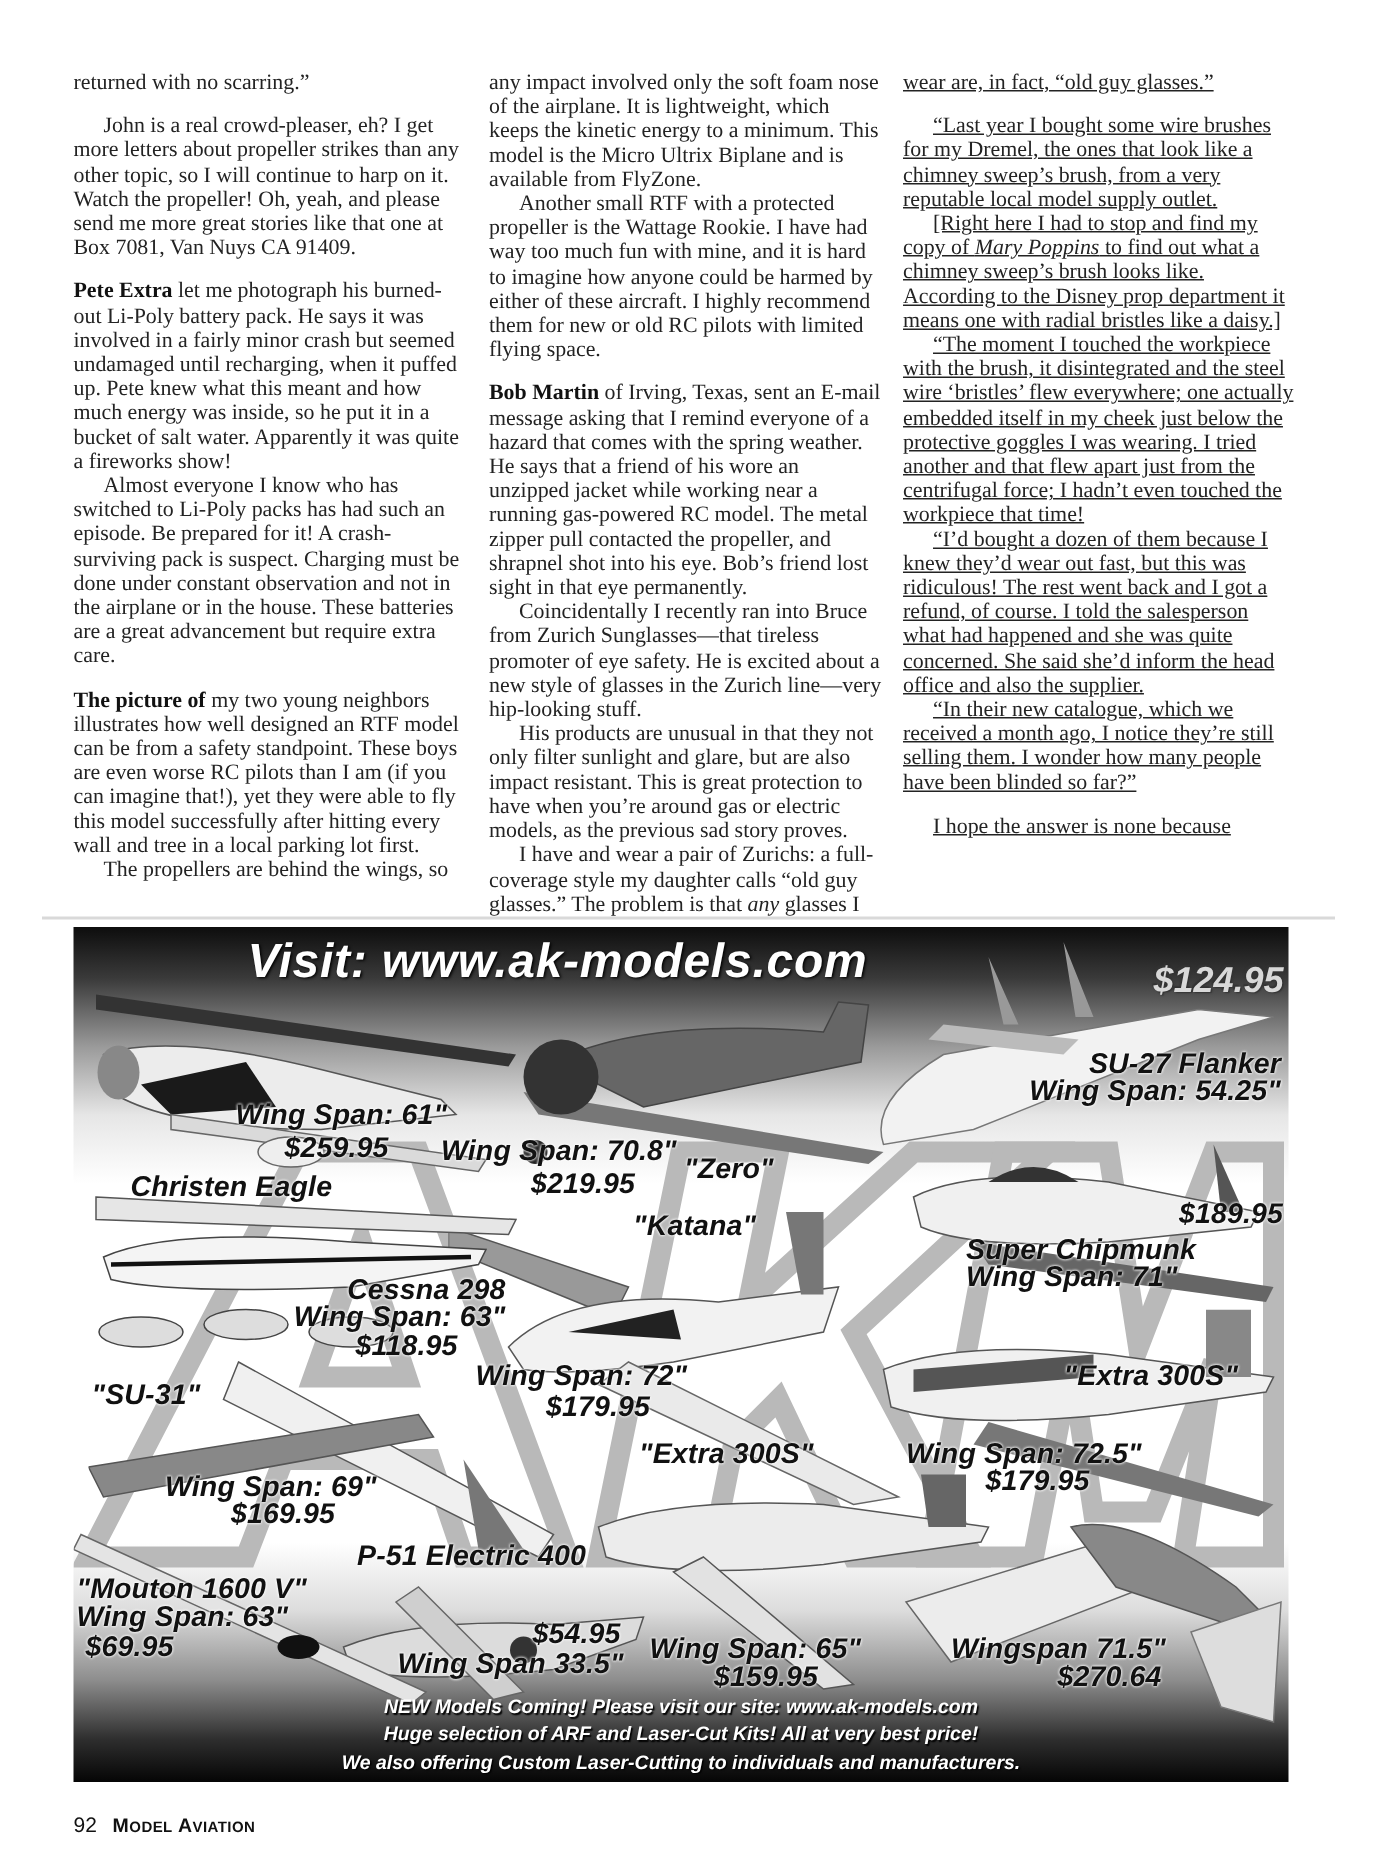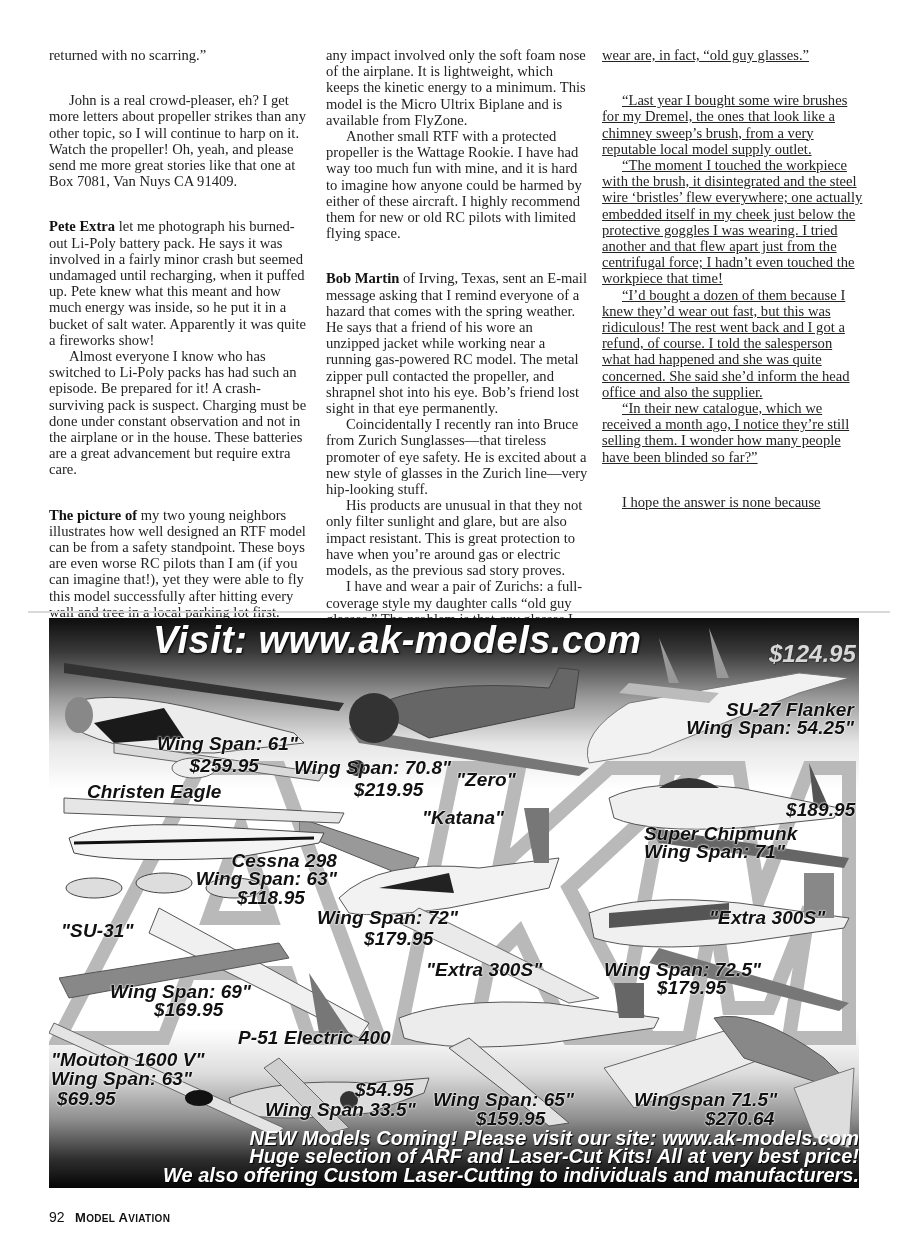--- a/index.html
+++ b/index.html
@@ -7,39 +7,39 @@
   .col {
     position: absolute; top: 47px; width: 262px;
     font-family: "Liberation Serif", "DejaVu Serif", serif;
     font-size: 14.6px; line-height: 16.2px; color: #232323;
   }
   #col1 { left: 49px; }
   #col2 { left: 326px; }
   #col3 { left: 602px; text-decoration: underline; }
   .col p { margin: 0; }
   .col p.indent { text-indent: 20px; }
-  .col p.gap { margin-top: 29px; }
+  .col p.gap { margin-top: 13px; }
   .col b { color: #111; }
   .rule { position: absolute; left: 28px; top: 611px; width: 862px; height: 2px; background: #d9d9d9; }
 
   
   #ad {
     position: absolute; left: 49px; top: 618px; width: 810px; height: 570px;
     overflow: hidden;
     background: linear-gradient(to bottom, #0d0d0d 0%, #3a3a3a 6%, #9a9a9a 14%, #e6e6e6 22%, #ffffff 30%, #ffffff 72%, #dcdcdc 80%, #8e8e8e 88%, #2e2e2e 95%, #050505 100%);
     font-family: "Liberation Sans", "DejaVu Sans", sans-serif;
     font-style: italic; font-weight: bold;
   }
   .ak-bg { position: absolute; left: 0; top: 130px; width: 810px; height: 300px; }
   .plane { position: absolute; }
   .lbl { position: absolute; color: #111; font-size: 19px; line-height: 20px; white-space: nowrap; text-shadow: 0 0 2px #fff, 0 0 2px #fff; letter-spacing: 0.1px; }
   .lbl.r { text-align: right; }
-  .headline { position: absolute; left: 104px; top: 0px; font-size: 38px; line-height: 44px; color: #fff; letter-spacing: 0.5px; text-shadow: 1px 1px 2px #000; }
+  .headline { position: absolute; left: 116px; top: 0px; font-size: 32px; line-height: 44px; color: #fff; letter-spacing: 0.5px; text-shadow: 1px 1px 2px #000; }
   .price-ghost { position: absolute; color: #d8d8d8; font-size: 24px; text-shadow: 1px 1px 1px #333, -1px -1px 1px #333; }
-  .footer-lines { position: absolute; left: 0; width: 810px; bottom: 4px; text-align: right; color: #fff; font-size: 20px; line-height: 18.5px; text-shadow: 1px 1px 1px #000; }
+  .footer-lines { position: absolute; left: 0; width: 810px; bottom: 4px; text-align: center; color: #fff; font-size: 13px; line-height: 18.5px; text-shadow: 1px 1px 1px #000; }
   .footer-lines div { white-space: nowrap; }
 
   #pagefoot { position: absolute; left: 49px; top: 1208px; font-family: "Liberation Sans", "DejaVu Sans", sans-serif; color: #111; }
   #pagefoot .num { font-size: 14px; }
   #pagefoot .mag { font-size: 13px; font-weight: bold; margin-left: 6px; letter-spacing: 0.3px; }
   #pagefoot .mag .sc { font-size: 10px; }
 </style>
 </head>
 <body>
 
@@ -55,20 +55,21 @@
     <p><span>any impact involved only the soft foam nose of the airplane. It is lightweight, which keeps the kinetic energy to a minimum. This model is the Micro Ultrix Biplane and is available from FlyZone.</span></p>
     <p class="indent"><span>Another small RTF with a protected propeller is the Wattage Rookie. I have had way too much fun with mine, and it is hard to imagine how anyone could be harmed by either of these aircraft. I highly recommend them for new or old RC pilots with limited flying space.</span></p>
     <p class="gap"><b>Bob Martin</b><span> of Irving, Texas, sent an E-mail message asking that I remind everyone of a hazard that comes with the spring weather. He says that a friend of his wore an unzipped jacket while working near a running gas-powered RC model. The metal zipper pull contacted the propeller, and shrapnel shot into his eye. Bob’s friend lost sight in that eye permanently.</span></p>
     <p class="indent"><span>Coincidentally I recently ran into Bruce from Zurich Sunglasses—that tireless promoter of eye safety. He is excited about a new style of glasses in the Zurich line—very hip-looking stuff.</span></p>
     <p class="indent"><span>His products are unusual in that they not only filter sunlight and glare, but are also impact resistant. This is great protection to have when you’re around gas or electric models, as the previous sad story proves.</span></p>
     <p class="indent"><span>I have and wear a pair of Zurichs: a full-coverage style my daughter calls “old guy glasses.” The problem is that </span><i>any</i><span> glasses I</span></p>
   </div>
 <div id="col3" class="col">
     <p><span>wear are, in fact, “old guy glasses.”</span></p>
     <p class="gap indent"><span>“Last year I bought some wire brushes for my Dremel, the ones that look like a chimney sweep’s brush, from a very reputable local model supply outlet.</span></p>
+    <p class="indent"><span>[Right here I had to stop and find my copy of </span><i>Mary Poppins</i><span> to find out what a chimney sweep’s brush looks like. According to the Disney prop department it means one with radial bristles like a daisy.]</span></p>
     <p class="indent"><span>“The moment I touched the workpiece with the brush, it disintegrated and the steel wire ‘bristles’ flew everywhere; one actually embedded itself in my cheek just below the protective goggles I was wearing. I tried another and that flew apart just from the centrifugal force; I hadn’t even touched the workpiece that time!</span></p>
     <p class="indent"><span>“I’d bought a dozen of them because I knew they’d wear out fast, but this was ridiculous! The rest went back and I got a refund, of course. I told the salesperson what had happened and she was quite concerned. She said she’d inform the head office and also the supplier.</span></p>
     <p class="indent"><span>“In their new catalogue, which we received a month ago, I notice they’re still selling them. I wonder how many people have been blinded so far?”</span></p>
     <p class="gap indent"><span>I hope the answer is none because</span></p>
   </div>
 
 <div class="rule"></div>
 
 <div id="ad">
 

